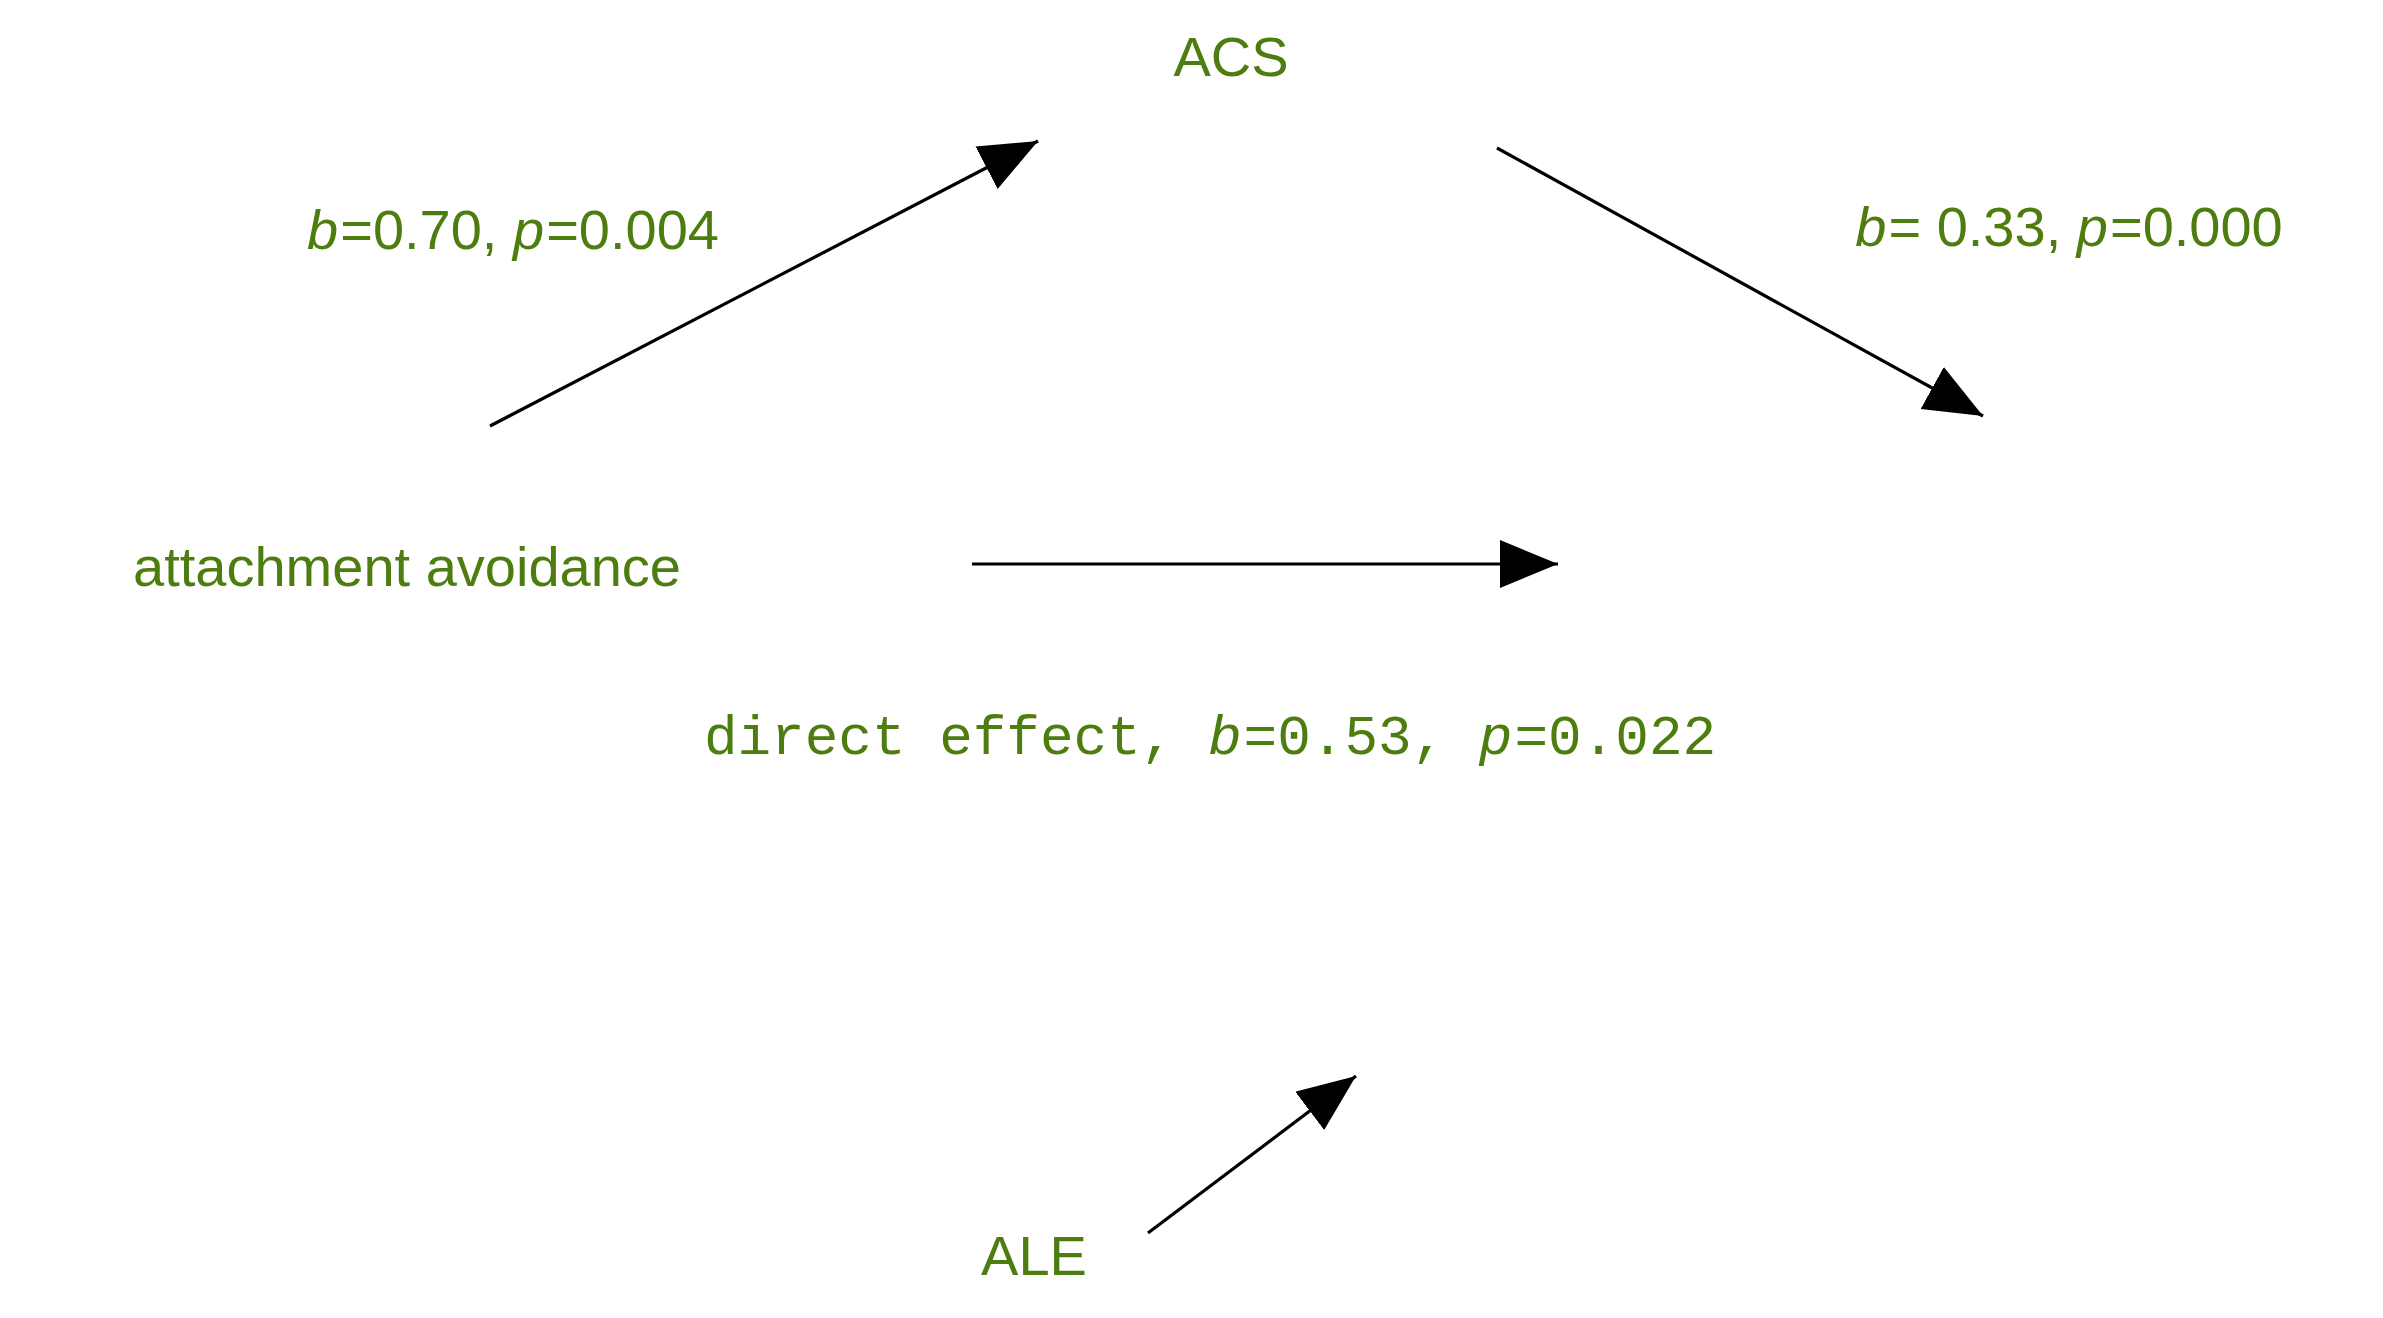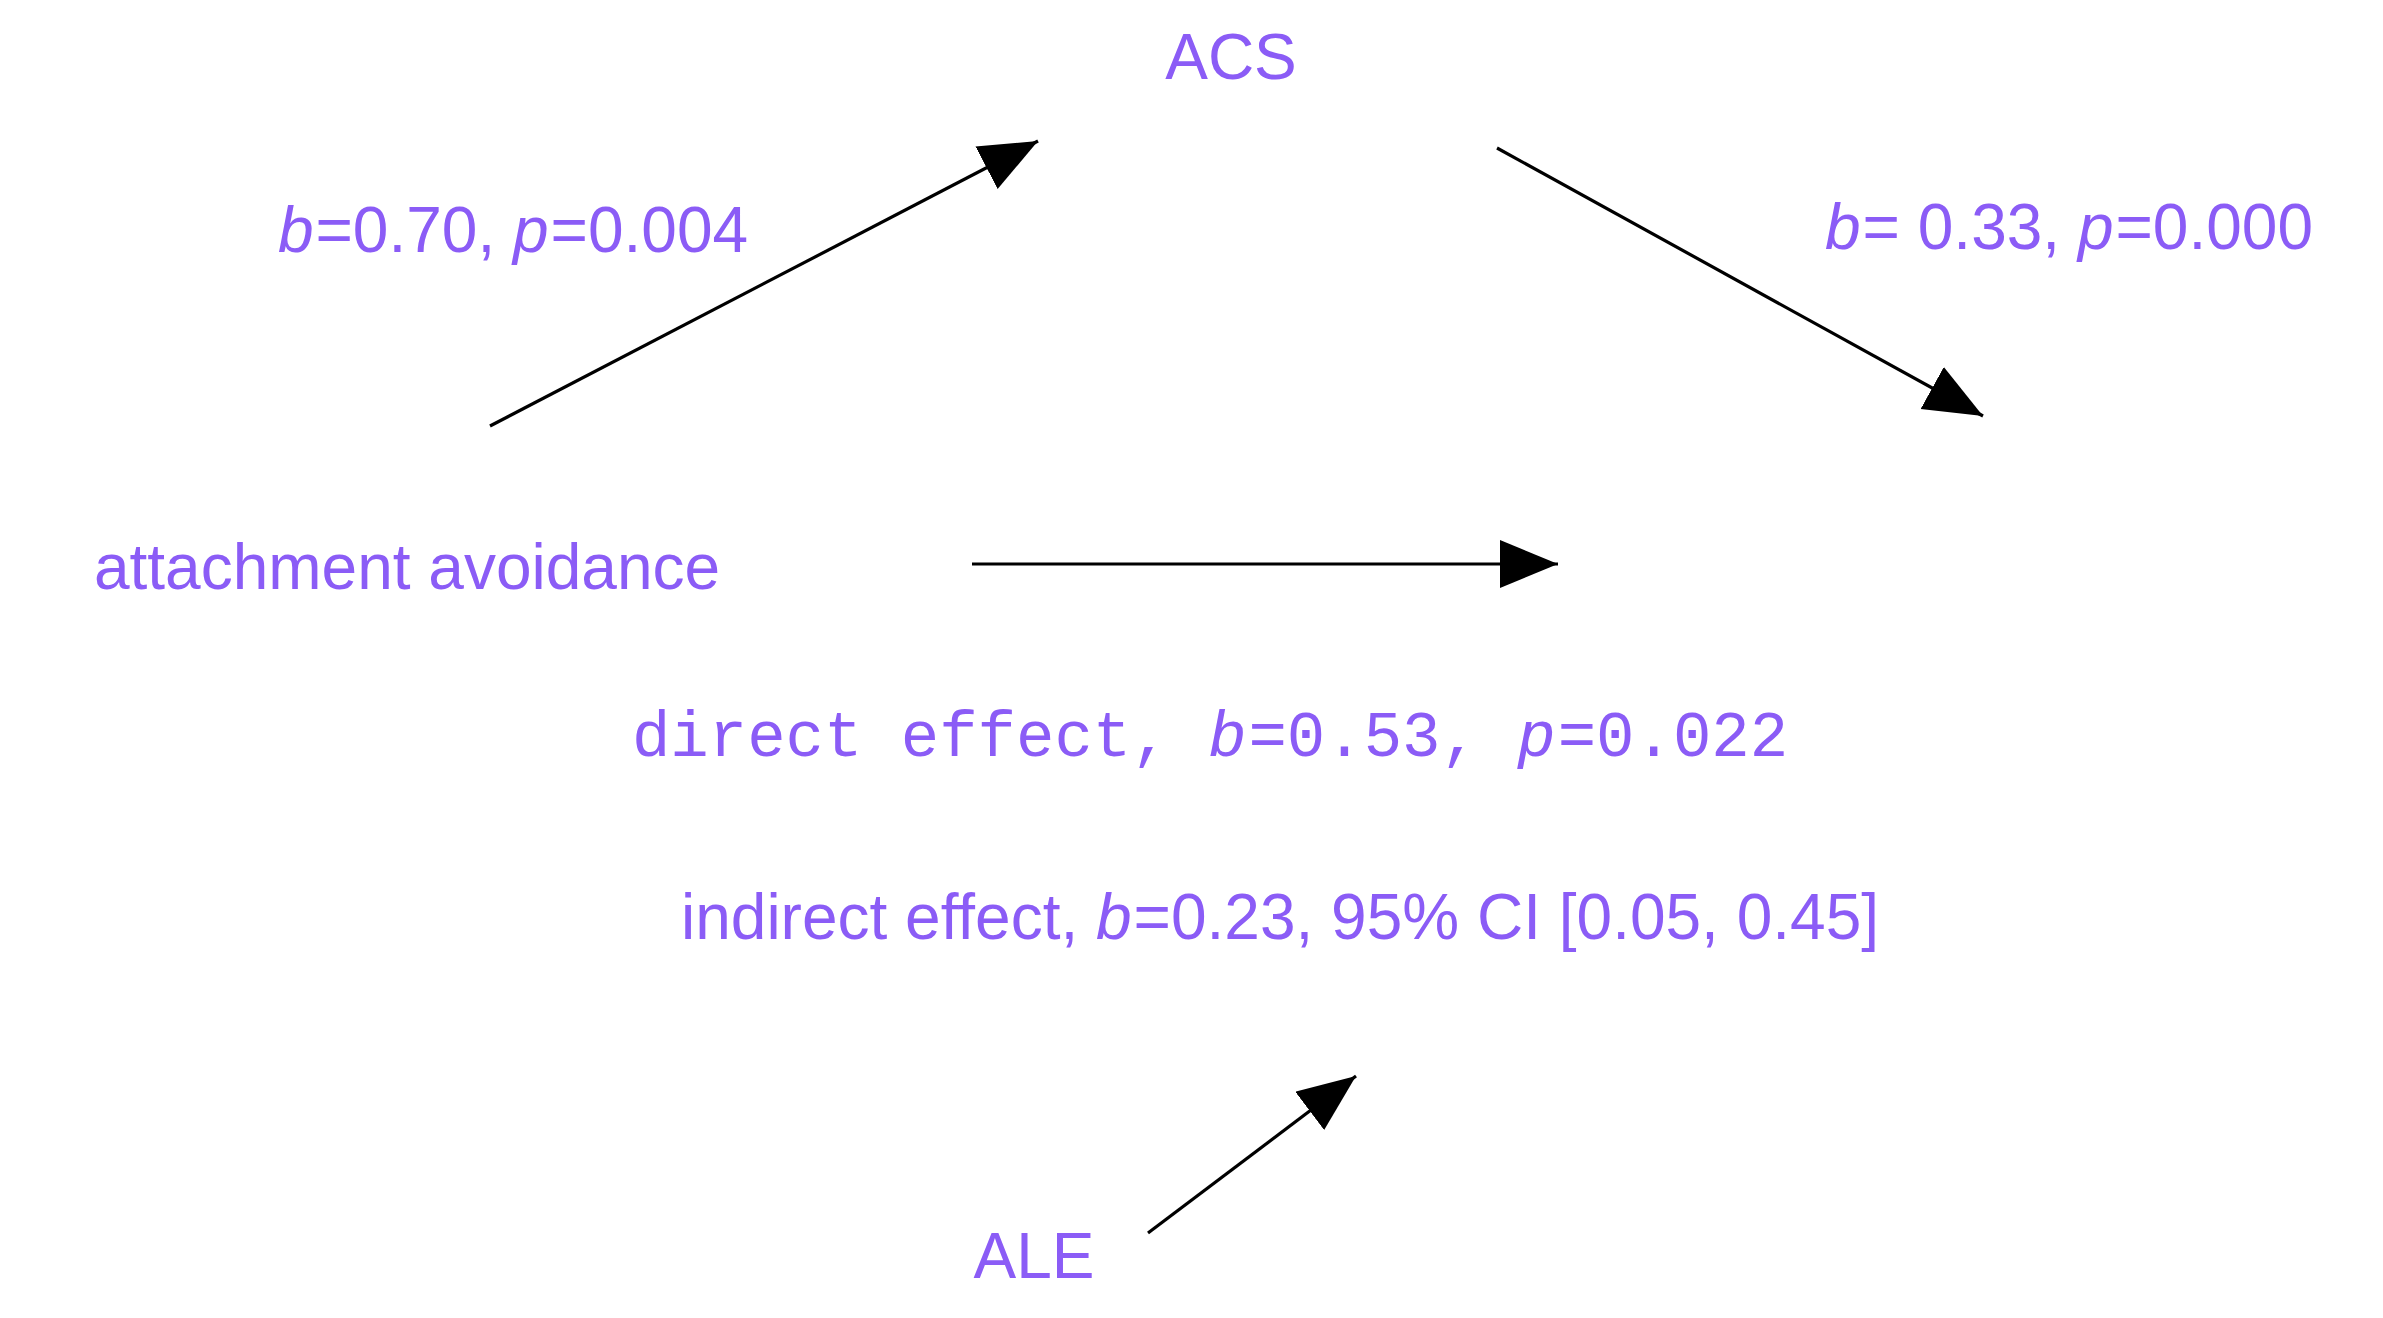--- a/index.html
+++ b/index.html
@@ -24,23 +24,23 @@
     height: 1318px;
   }
   .arrows line {
     stroke: #000000;
     stroke-width: 3.2;
   }
   .label {
     position: absolute;
     transform: translate(-50%, -50%);
     white-space: nowrap;
-    font-size: 64px;
+    font-size: 56px;
     line-height: 1;
-    color: #8b5cf6;
+    color: #4d7c0f;
   }
   .label i {
     font-style: italic;
     padding-right: 2px;
   }
 </style>
 </head>
 <body>
 
 <div class="canvas">
@@ -65,18 +65,17 @@
 
   <div class="label" style="left:513px; top:230px;"><i>b</i>=0.70, <i>p</i>=0.004</div>
 
   <div class="label" style="left:2069px; top:227px;"><i>b</i>= 0.33, <i>p</i>=0.000</div>
 
   <div class="label" style="left:407px; top:567px;">attachment avoidance</div>
 
 
   <div class="label" style="left:1210px; top:739px;font-family:Liberation Mono, monospace;">direct effect, <i>b</i>=0.53, <i>p</i>=0.022</div>
 
-  <div class="label" style="left:1280px; top:917px;">indirect effect, <i>b</i>=0.23, 95% CI [0.05, 0.45]</div>
 
   <div class="label" style="left:1016px; top:1256px;margin-left:18px;">ALE</div>
 
 
 </div>
 
 </body></html>

